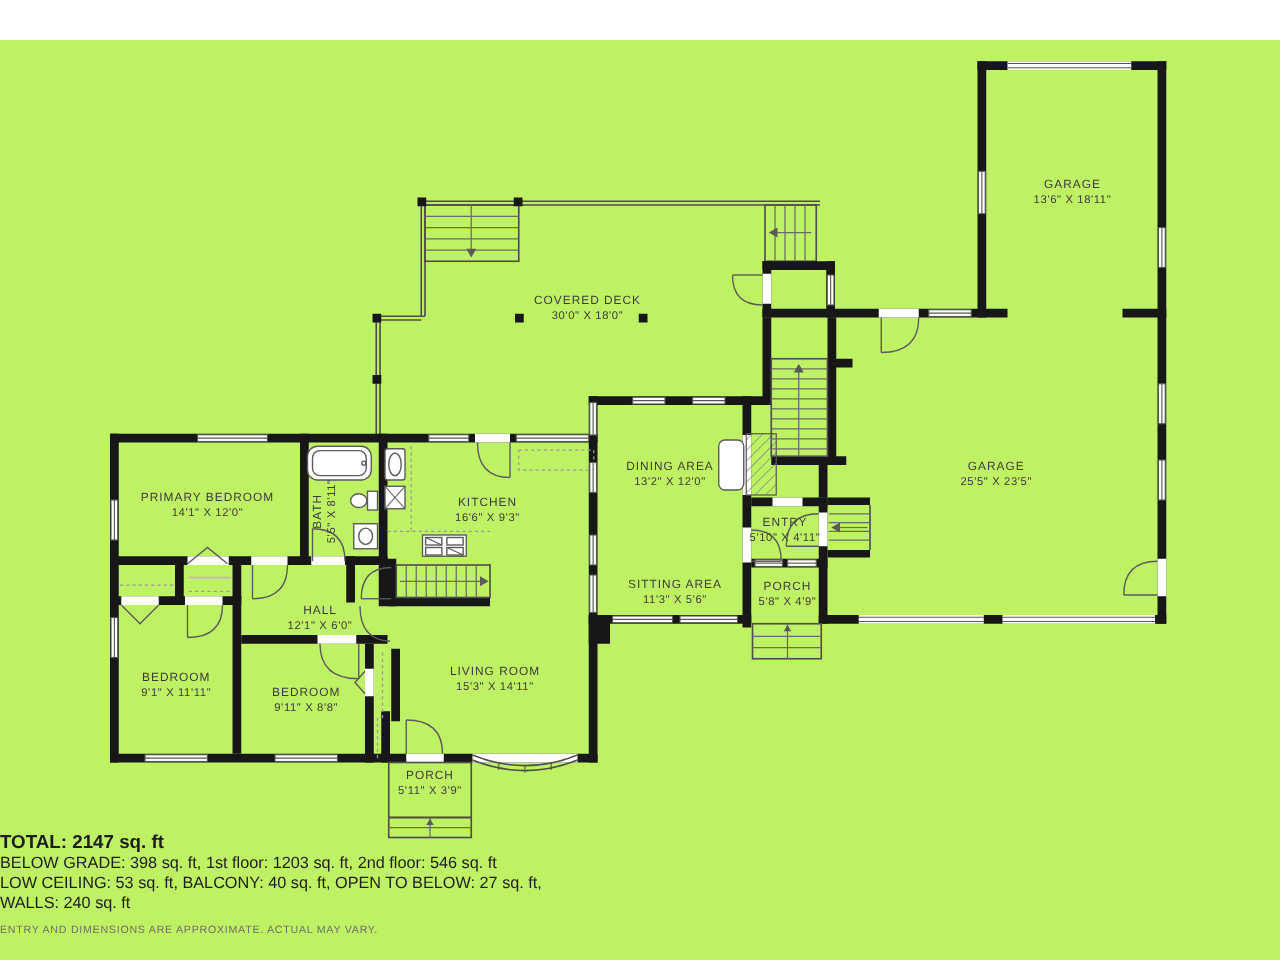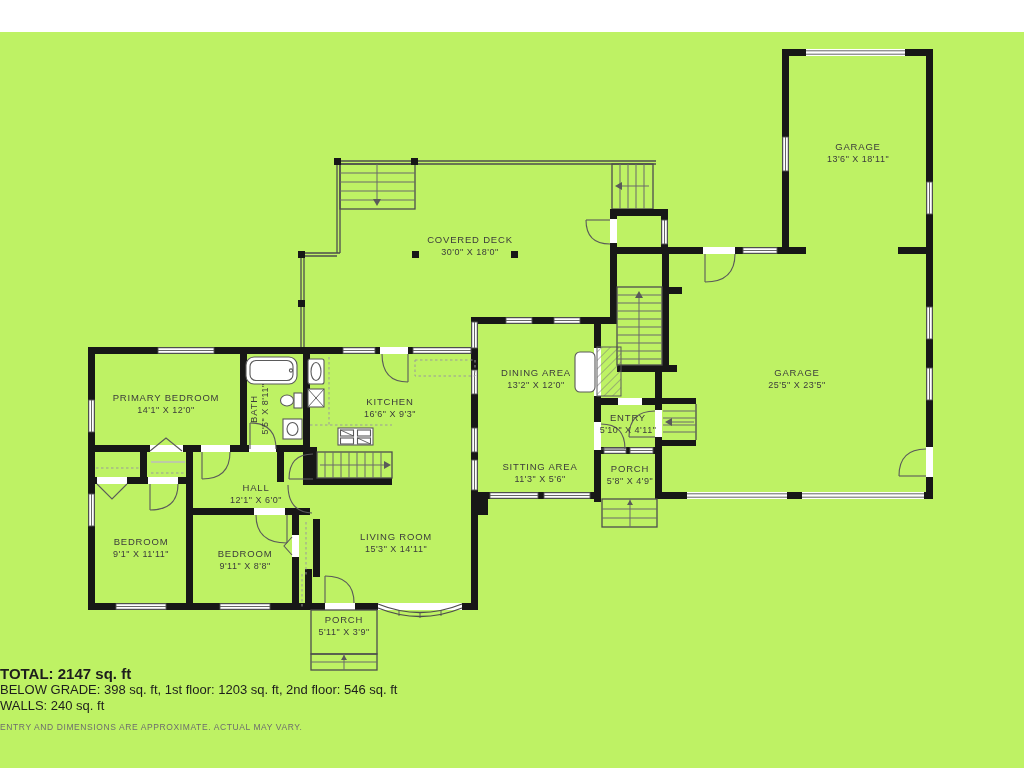--- a/index.html
+++ b/index.html
@@ -453,16 +453,17 @@
     <text class="dims" x="396" y="520">15'3" X 14'11"</text>
 
     <text class="room" x="344" y="591">PORCH</text>
     <text class="dims" x="344" y="603">5'11" X 3'9"</text>
   </g>
 </svg>
 
   <div id="summary">
     <div class="total">TOTAL: 2147 sq. ft</div>
     <div class="line">BELOW GRADE: 398 sq. ft, 1st floor: 1203 sq. ft, 2nd floor: 546 sq. ft</div>
+    <div class="line">LOW CEILING: 53 sq. ft, BALCONY: 40 sq. ft, OPEN TO BELOW: 27 sq. ft,</div>
     <div class="line">WALLS: 240 sq. ft</div>
     <div class="disclaimer">ENTRY AND DIMENSIONS ARE APPROXIMATE. ACTUAL MAY VARY.</div>
   </div>
 </div>
 
 </body></html>

